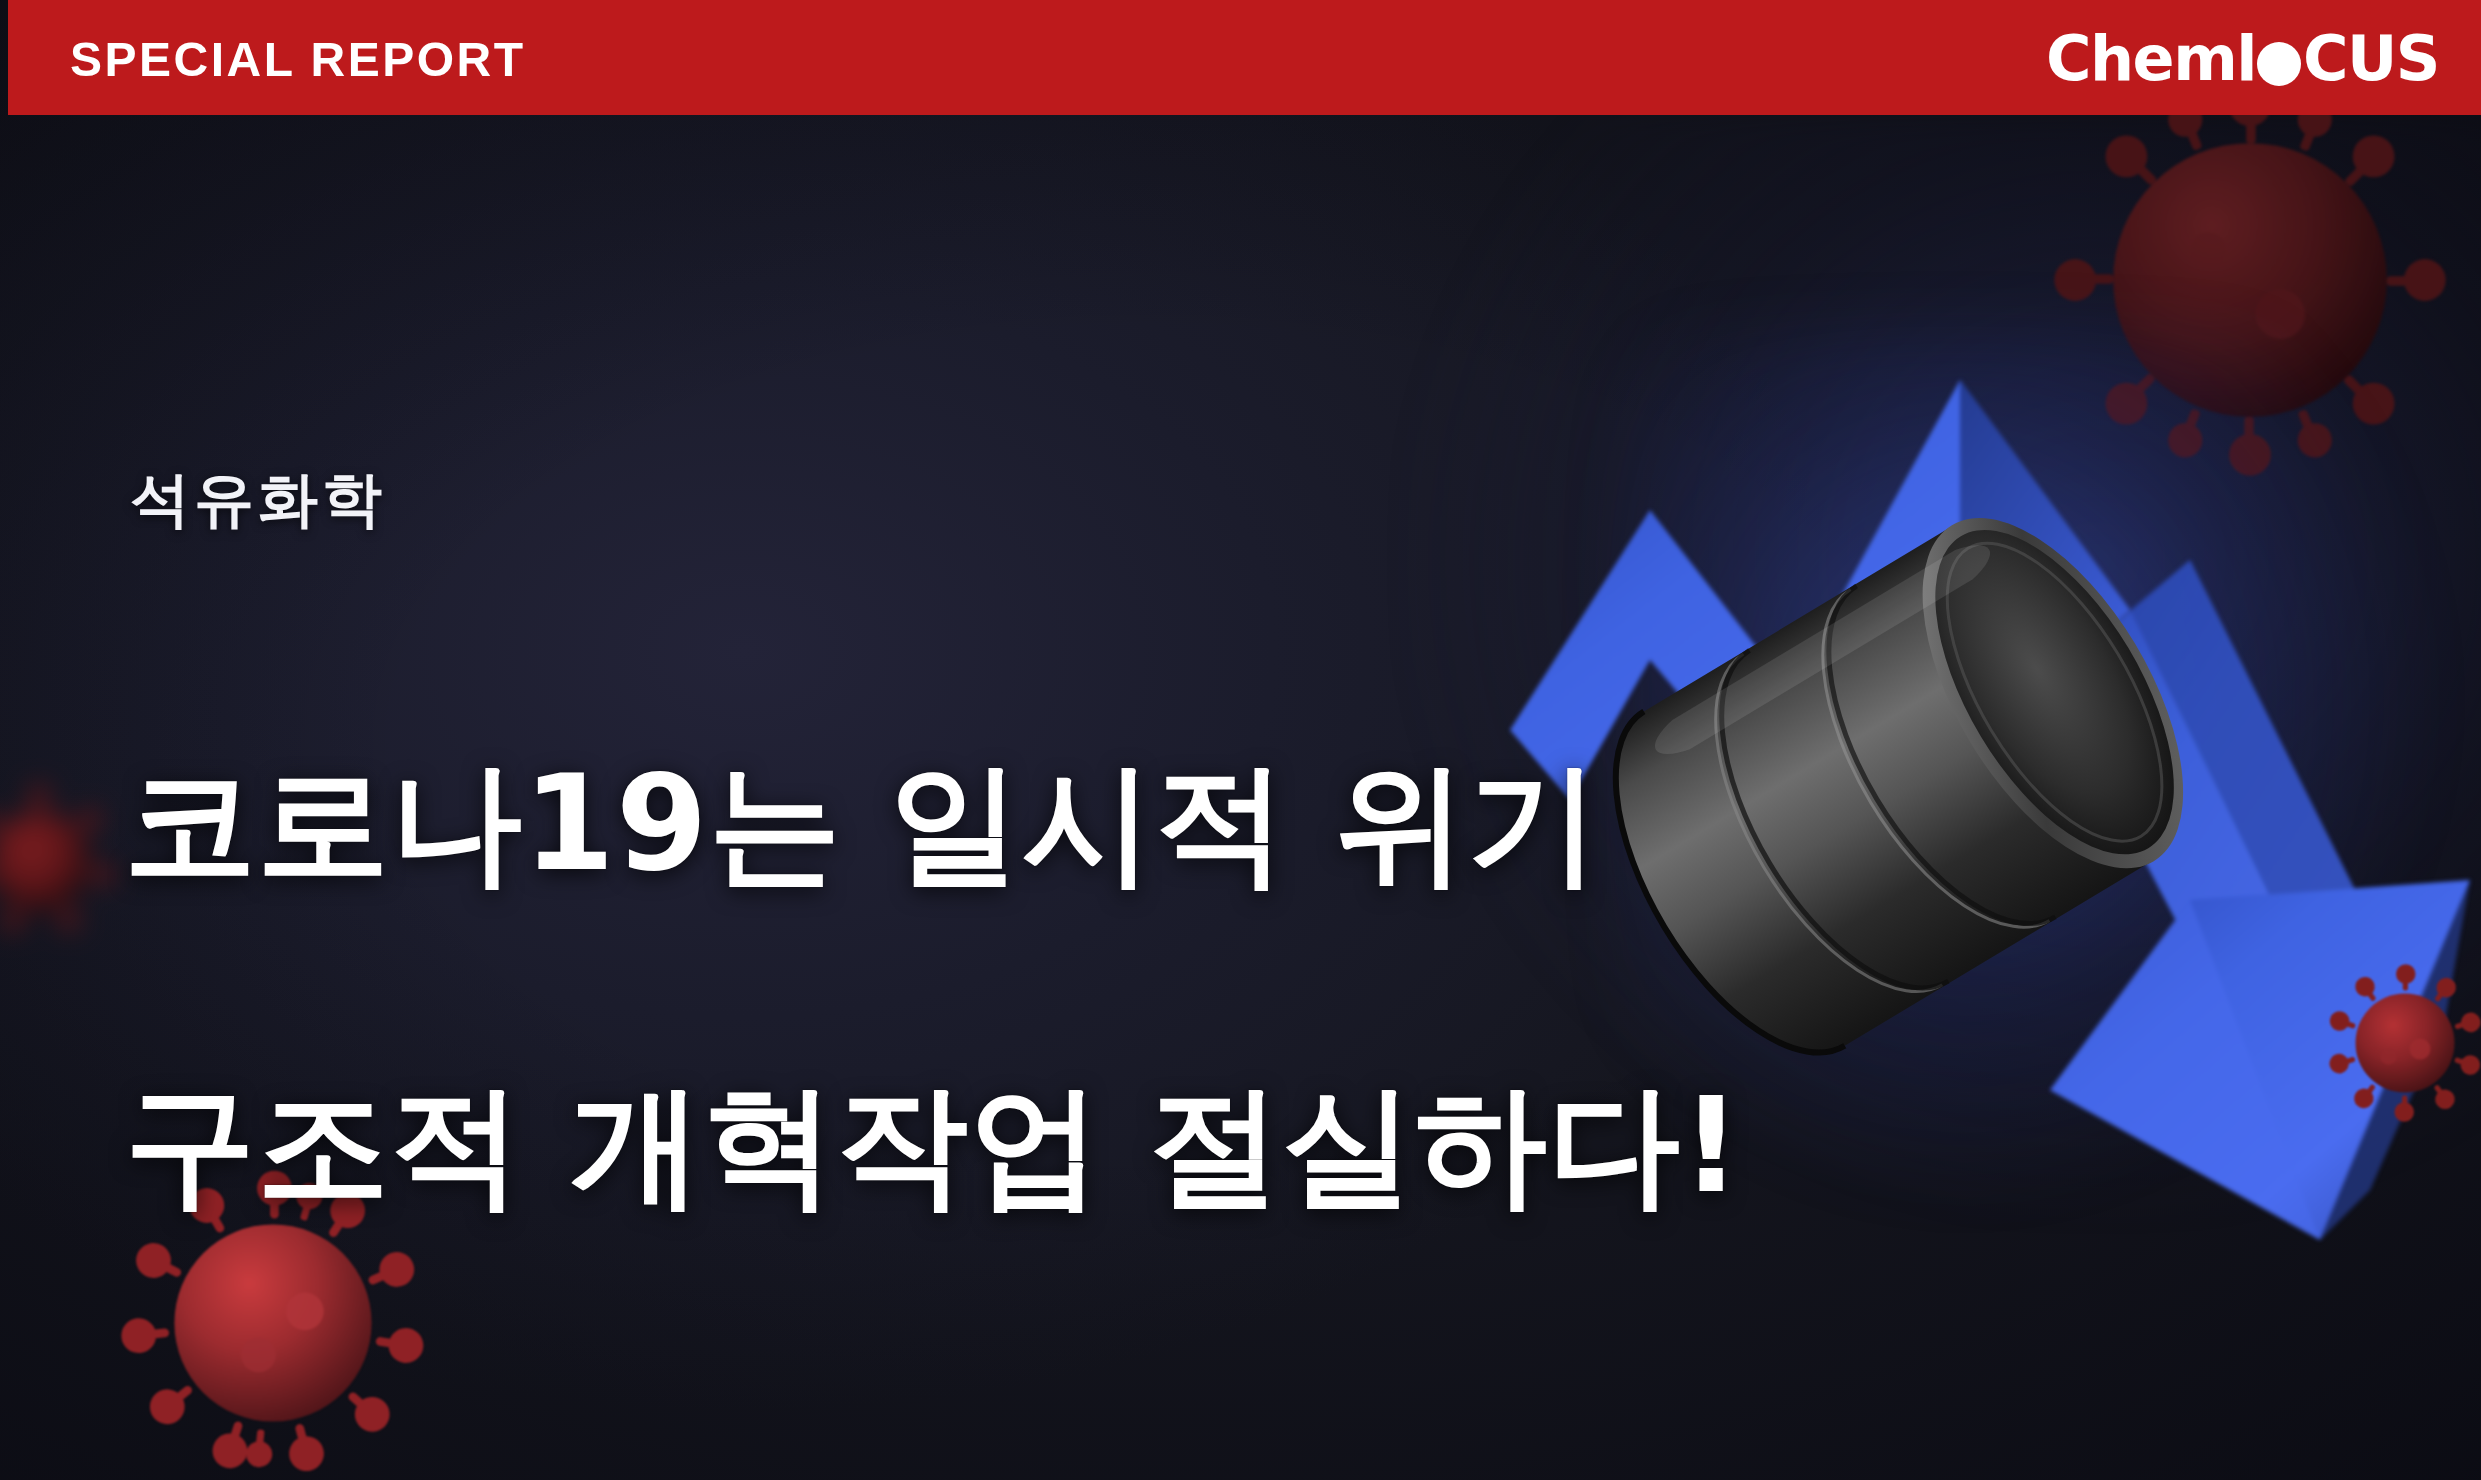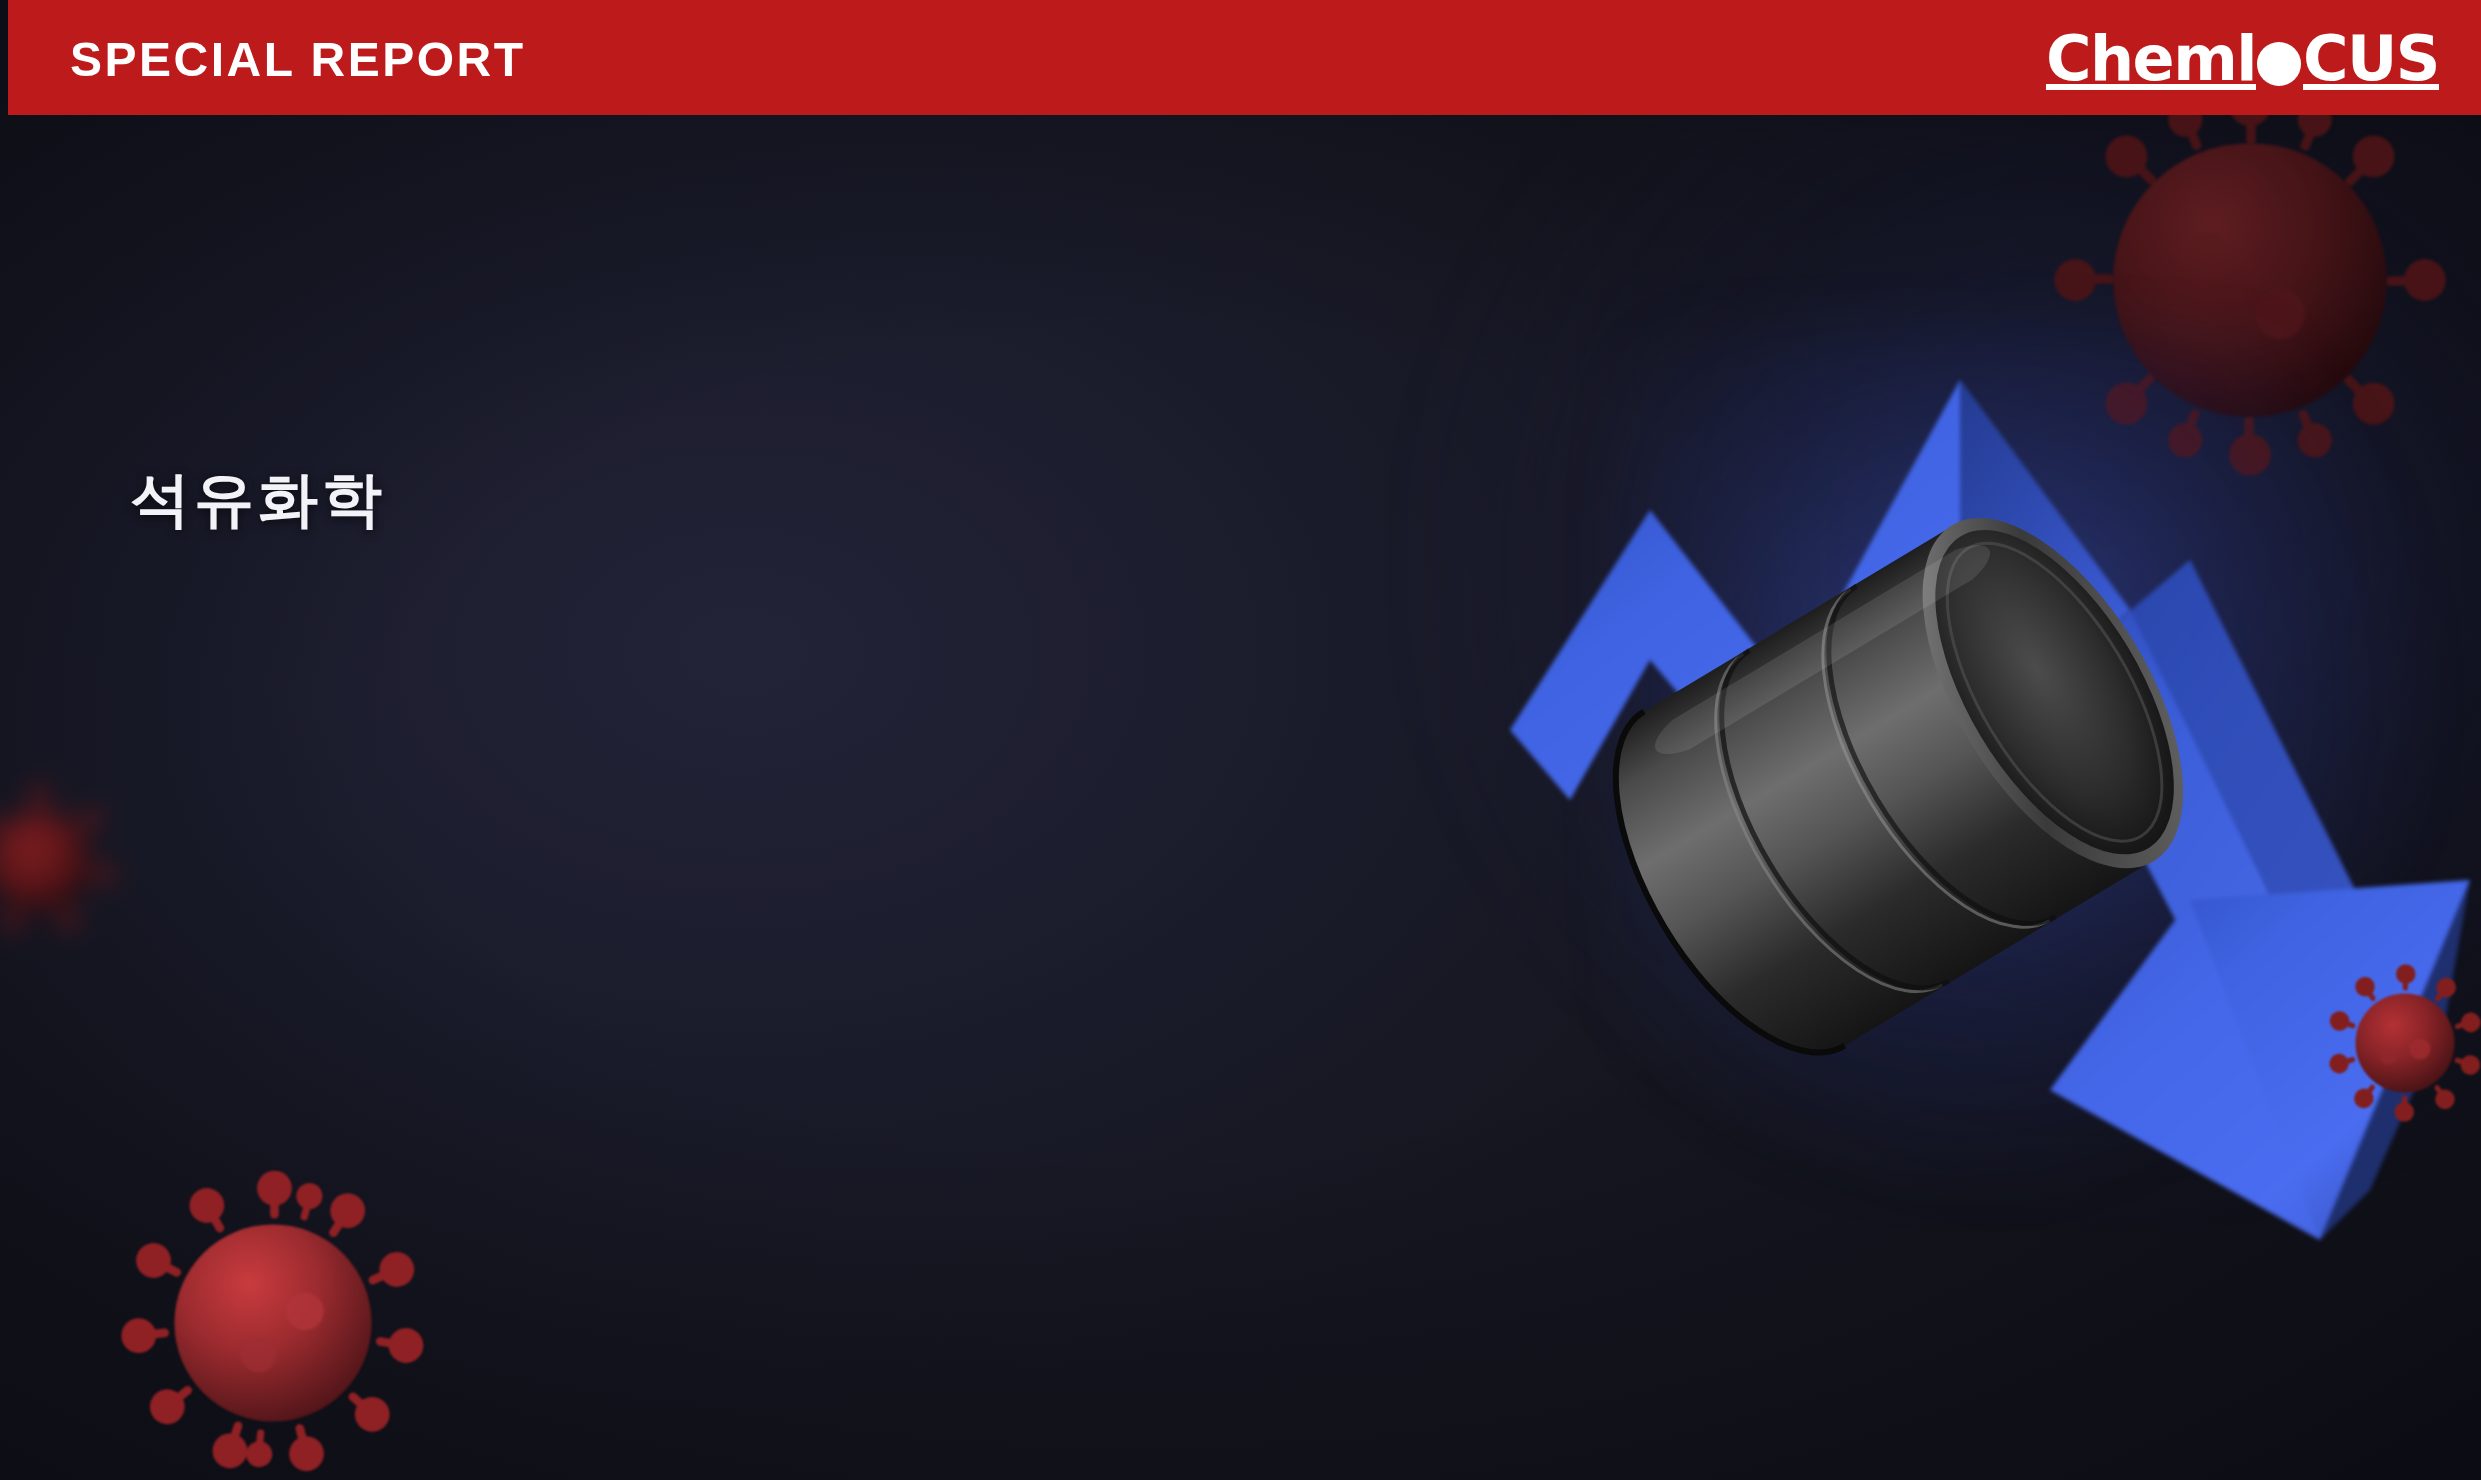--- a/index.html
+++ b/index.html
@@ -67,21 +67,20 @@
   .logo {
     display: flex;
     align-items: center;
     color: #ffffff;
     font-size: 62px;
     font-weight: bold;
     letter-spacing: -1.5px;
     line-height: 1;
     font-family: "DejaVu Sans", sans-serif;
     margin-top: 2px;
-    text-decoration: underline;
   }
   .logo .seg { display: inline-block; }
   .logo .dot {
     display: inline-block;
     width: 44px; height: 44px;
     border-radius: 50%;
     background: #ffffff;
     margin: 0 2px 0 1px;
     position: relative;
     top: 5px;
@@ -465,20 +464,24 @@
           </g>
       </g>
       <circle cx="100" cy="100" r="66" fill="url(#vgD)"></circle>
     </svg>
   </div>
 
   <div class="bg-vignette"></div>
 
   <div class="copy">
     <div class="kicker">석유화학</div>
+    <div class="headline">
+      <span class="headline-line">코로나19는 일시적 위기</span>
+      <span class="headline-line">구조적 개혁작업 절실하다!</span>
+    </div>
   </div>
 
   <div class="topbar">
     <div class="topbar-title">SPECIAL REPORT</div>
     <div class="logo">
       <span class="seg">Cheml</span>
       <span class="dot"></span>
       <span class="seg">CUS</span>
     </div>
   </div>

